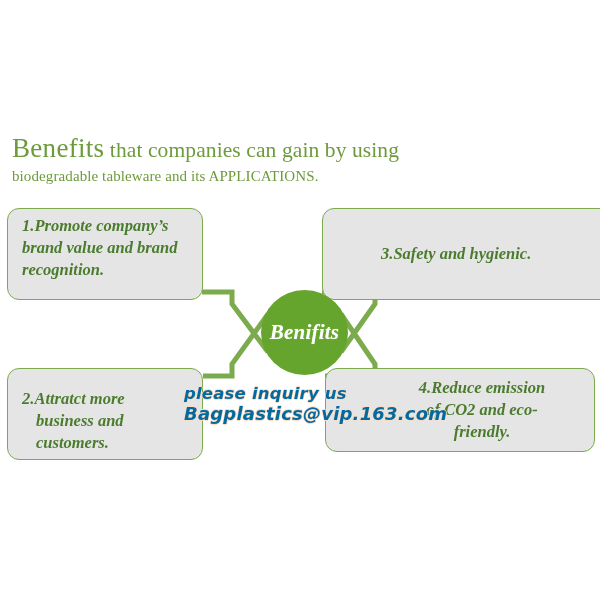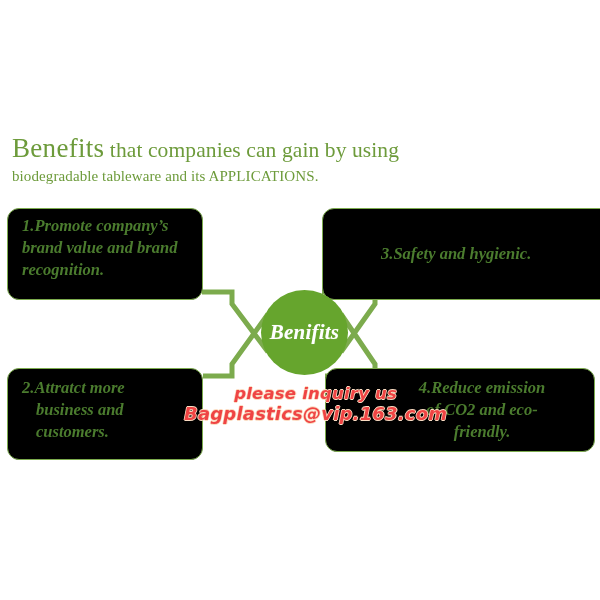--- a/index.html
+++ b/index.html
@@ -49,21 +49,21 @@
     width: 600px;
     height: 600px;
   }
 
   
   .benefit-box {
     position: absolute;
     box-sizing: border-box;
     border: 1.6px solid #7cab4d;
     border-radius: 12px;
-    background: #000000;
+    background: #e5e5e5;
     color: #4b7c2e;
     font-style: italic;
     font-weight: bold;
     font-size: 16.5px;
     line-height: 1.34;
     display: flex;
     flex-direction: column;
     justify-content: center;
     z-index: 3;
   }
@@ -87,21 +87,21 @@
     padding: 6px 4px 6px 58px;
     justify-content: center;
   }
   #box-4 {
     left: 325px; top: 368px; width: 270px; height: 84px;
     padding: 8px 10px 6px 54px;
     justify-content: flex-start;
   }
 
   #box-1 .box-text { text-indent: 0; }
-  #box-2 .box-text { text-align: left; padding-left: 14px; text-indent: -14px; }
+  #box-2 .box-text { text-align: left; padding-left: 14px; text-indent: -14px; margin-top: 11px; }
   #box-4 .box-text { text-align: center; }
 
   
   #center-node {
     position: absolute;
     left: 261px;
     top: 290px;
     width: 87px;
     height: 85px;
     border-radius: 50%;
@@ -119,34 +119,33 @@
     letter-spacing: 0.2px;
     text-shadow: 0 0 1px rgba(255,255,255,0.4);
   }
 
   
   #watermark {
     position: absolute;
     left: 184px;
     top: 385px;
     z-index: 6;
-    color: #ef4444;
+    color: #0369a1;
     font-family: "DejaVu Sans", "Liberation Sans", sans-serif;
     font-weight: bold;
     font-style: italic;
     font-size: 16.5px;
     line-height: 1.15;
     letter-spacing: 0.2px;
     text-shadow:
        0.8px 0 0 #fbdcc2,
       -0.8px 0 0 #fbdcc2,
        0 0.8px 0 #fbdcc2,
        0 -0.8px 0 #fbdcc2;
     white-space: nowrap;
-    text-align: center;
   }
   #watermark-line-2 { font-size: 18px; }
 </style>
 </head>
 <body>
 
 <div id="canvas">
 
   <div id="title-block">
     <div id="title-line-1"><span class="title-big">Benefits</span><span class="title-rest"> that companies can gain by using</span></div>

